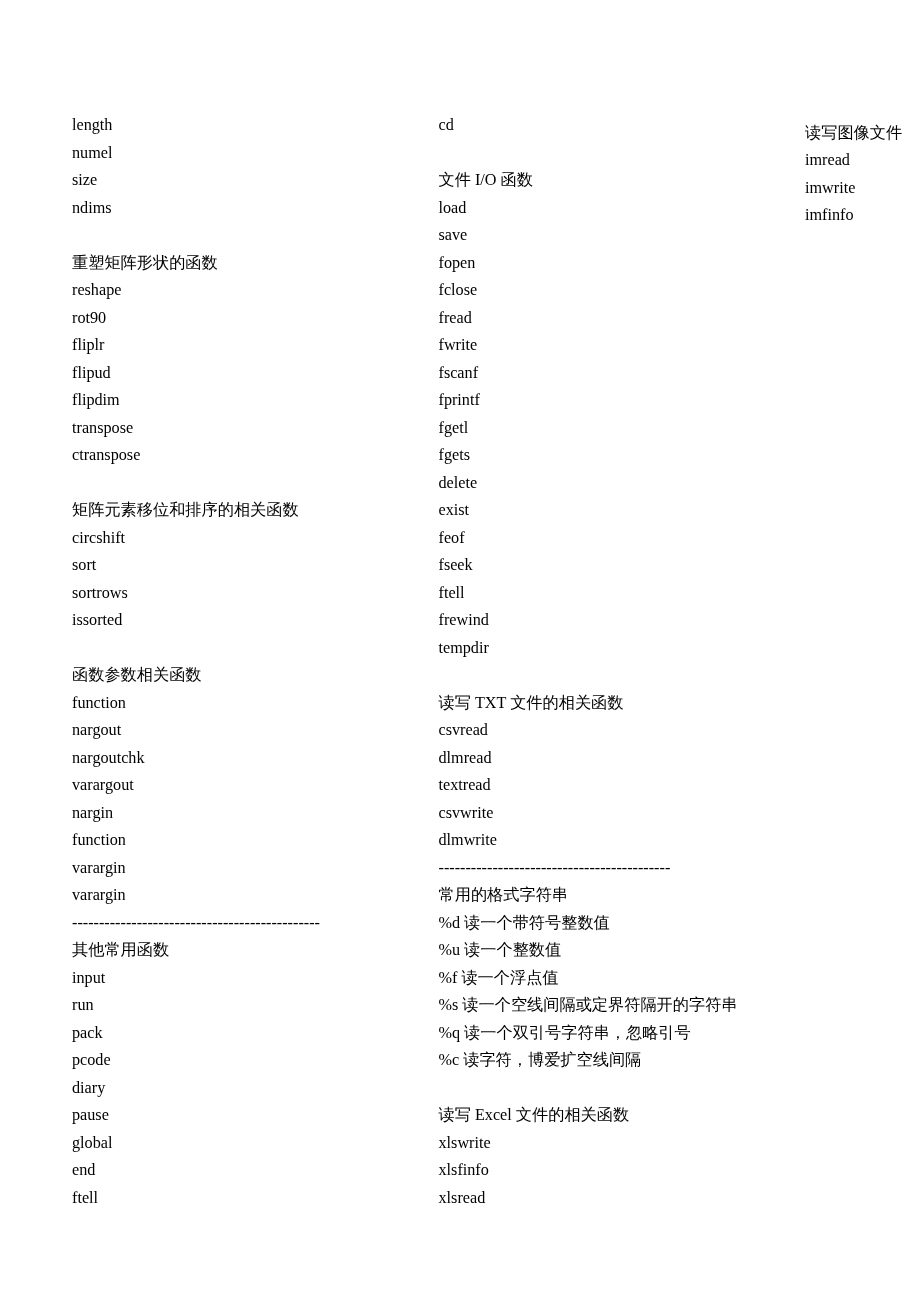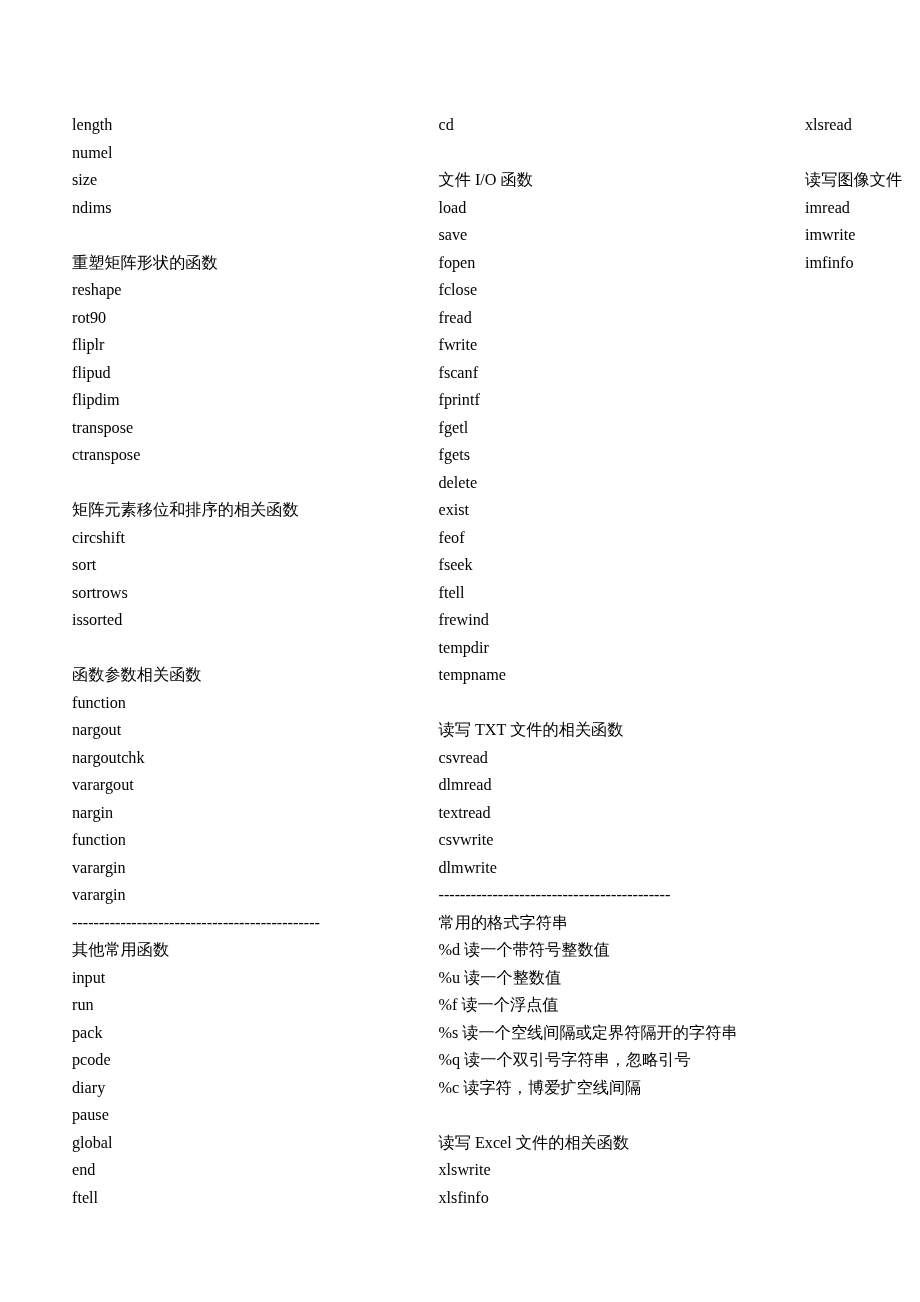--- a/index.html
+++ b/index.html
@@ -91,21 +91,20 @@
       <div class="line">fprintf</div>
       <div class="line">fgetl</div>
       <div class="line">fgets</div>
       <div class="line">delete</div>
       <div class="line">exist</div>
       <div class="line">feof</div>
       <div class="line">fseek</div>
       <div class="line">ftell</div>
       <div class="line">frewind</div>
       <div class="line">tempdir</div>
-      <div class="line">tempname</div>
       <div class="blank"></div>
       <div class="line">读写 TXT 文件的相关函数</div>
       <div class="line">csvread</div>
       <div class="line">dlmread</div>
       <div class="line">textread</div>
       <div class="line">csvwrite</div>
       <div class="line">dlmwrite</div>
       <div class="line">-------------------------------------------</div>
       <div class="line">常用的格式字符串</div>
       <div class="line">%d 读一个带符号整数值</div>

